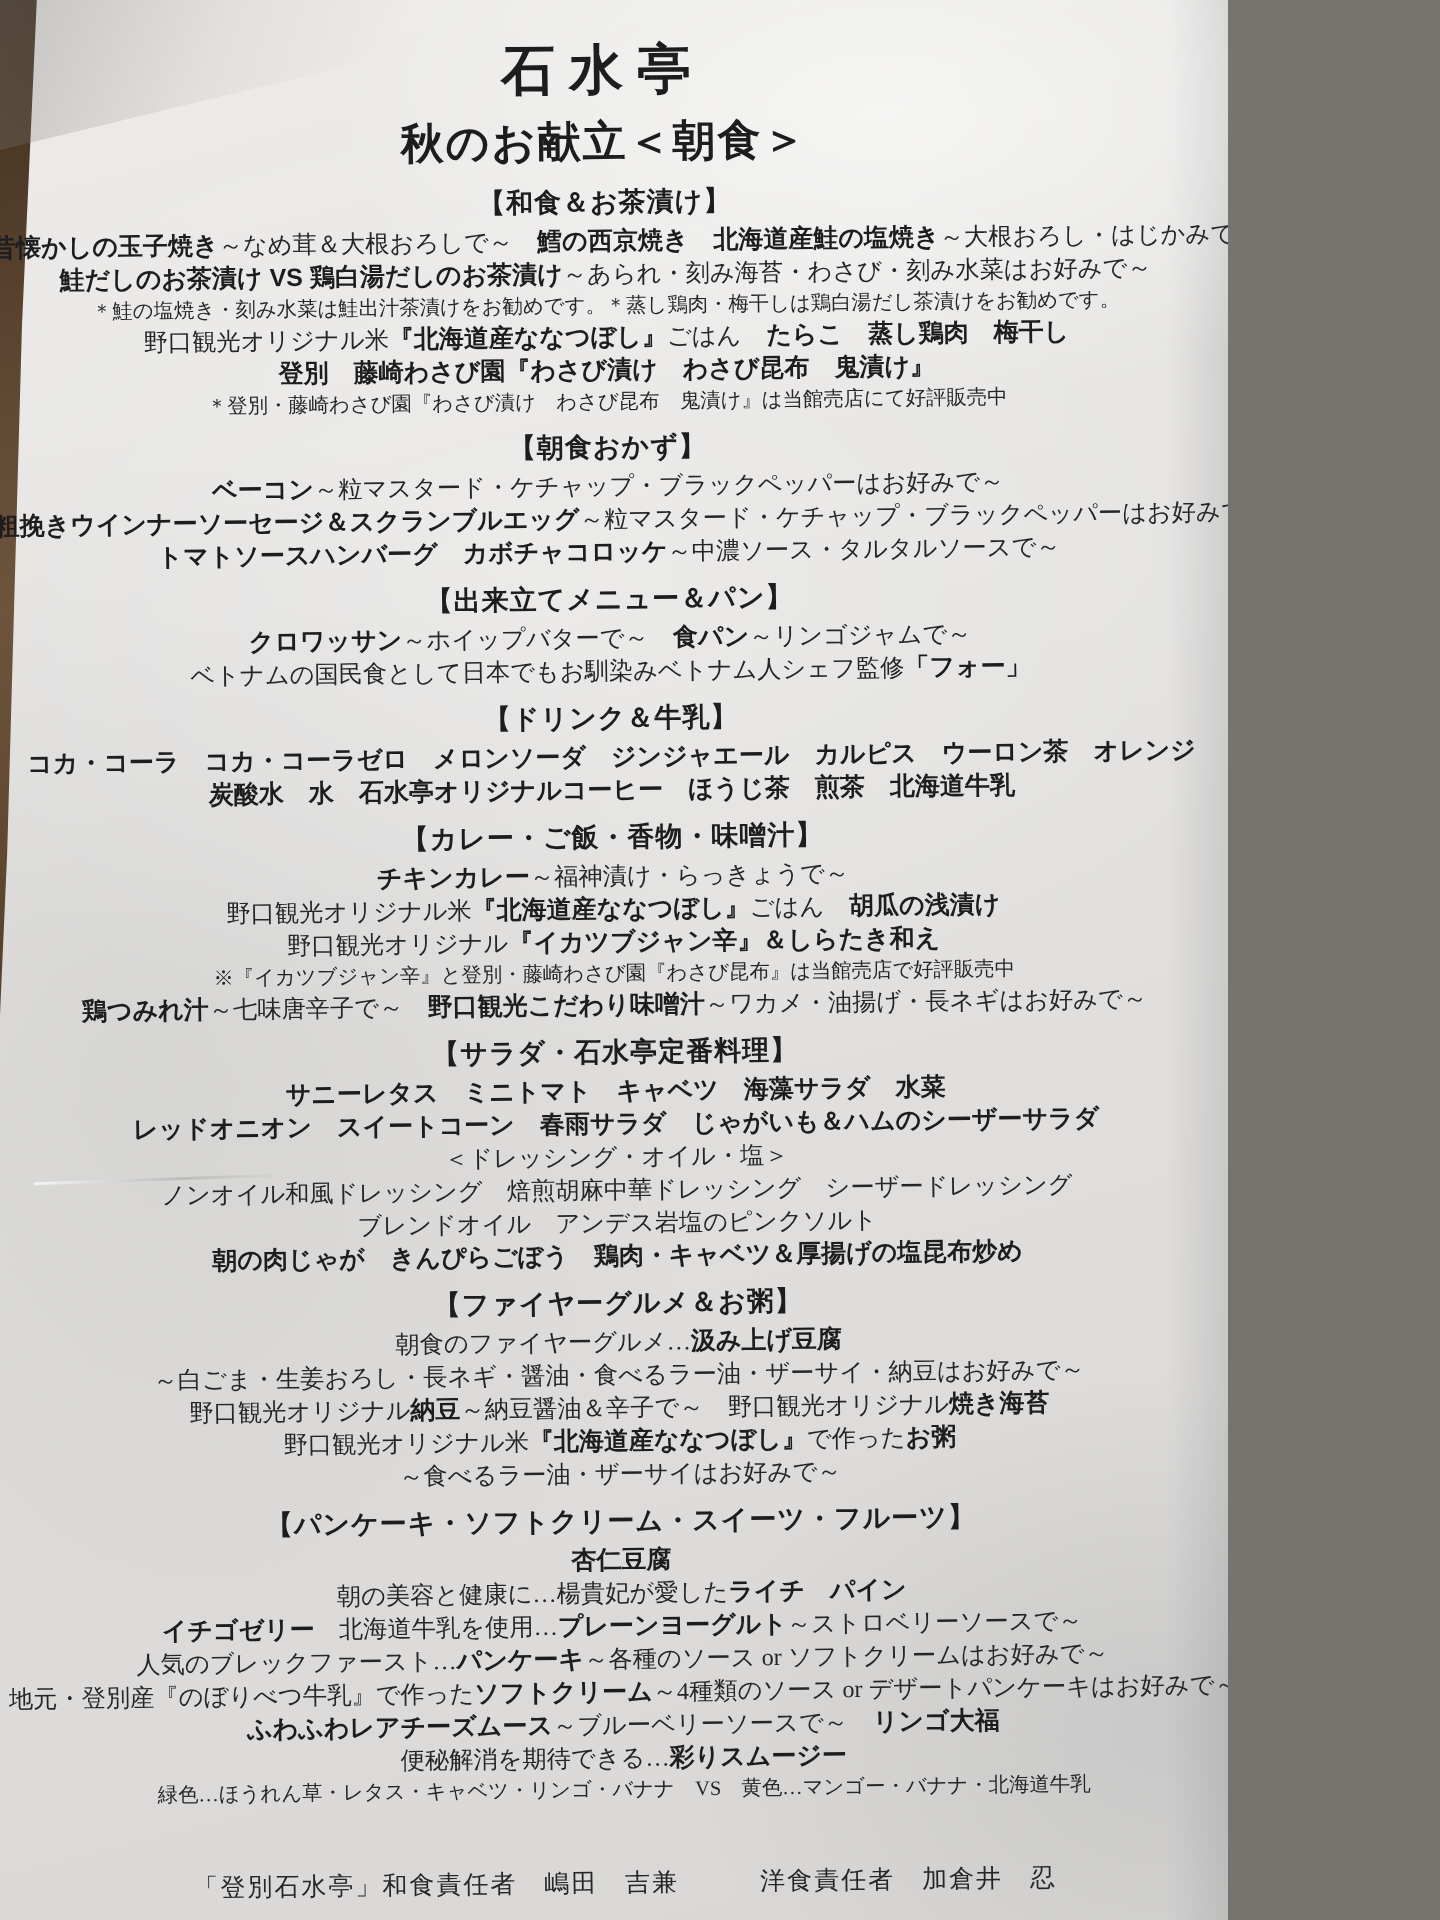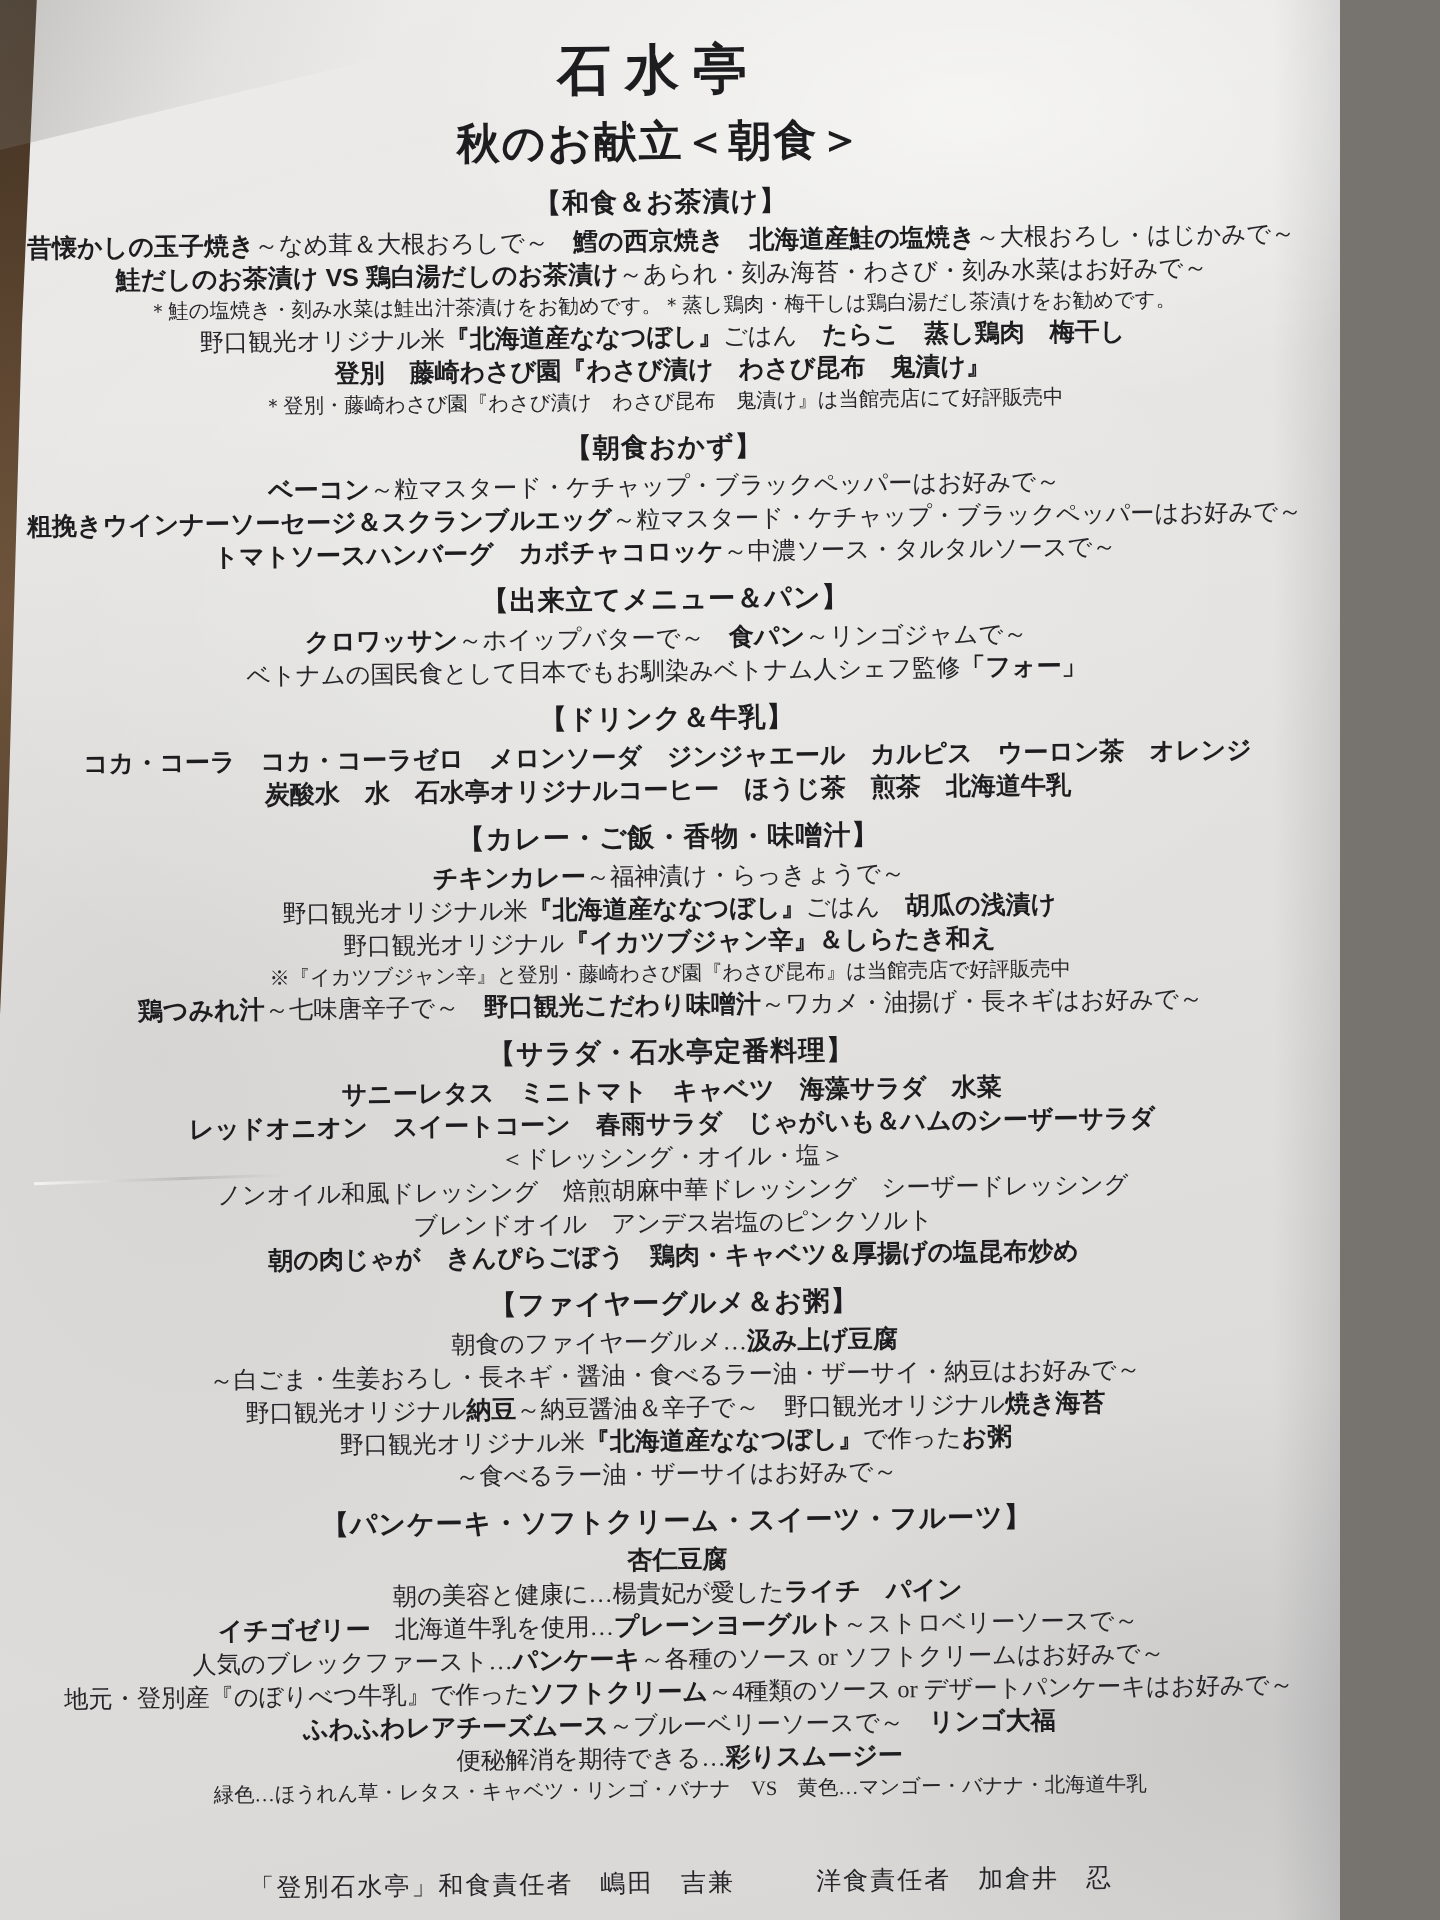--- a/index.html
+++ b/index.html
@@ -3,21 +3,21 @@
 <meta charset="utf-8">
 <style>
   html,body{margin:0;padding:0;}
   body{
     width:1440px;height:1920px;
     background:#77736e;
     font-family:"Liberation Sans",sans-serif;
     overflow:hidden;
   }
   .photo{
-    position:relative;width:1340px;height:1920px;overflow:hidden;
+    position:relative;width:1228px;height:1920px;overflow:hidden;
     background:
       radial-gradient(ellipse 900px 480px at 72% 6%, rgba(255,255,255,.55), transparent 62%),
       radial-gradient(ellipse 1100px 700px at 45% 30%, rgba(255,255,255,.25), transparent 70%),
       radial-gradient(ellipse 800px 900px at 12% 55%, rgba(110,110,118,.10), transparent 72%),
       radial-gradient(ellipse 700px 500px at 95% 90%, rgba(100,100,108,.14), transparent 70%),
       linear-gradient(to left, rgba(92,92,100,.16), transparent 5%),
       linear-gradient(166deg, #edecea 0%, #e6e5e3 28%, #e0dfdd 58%, #d8d7d5 100%);
   }
   
   .wood{

